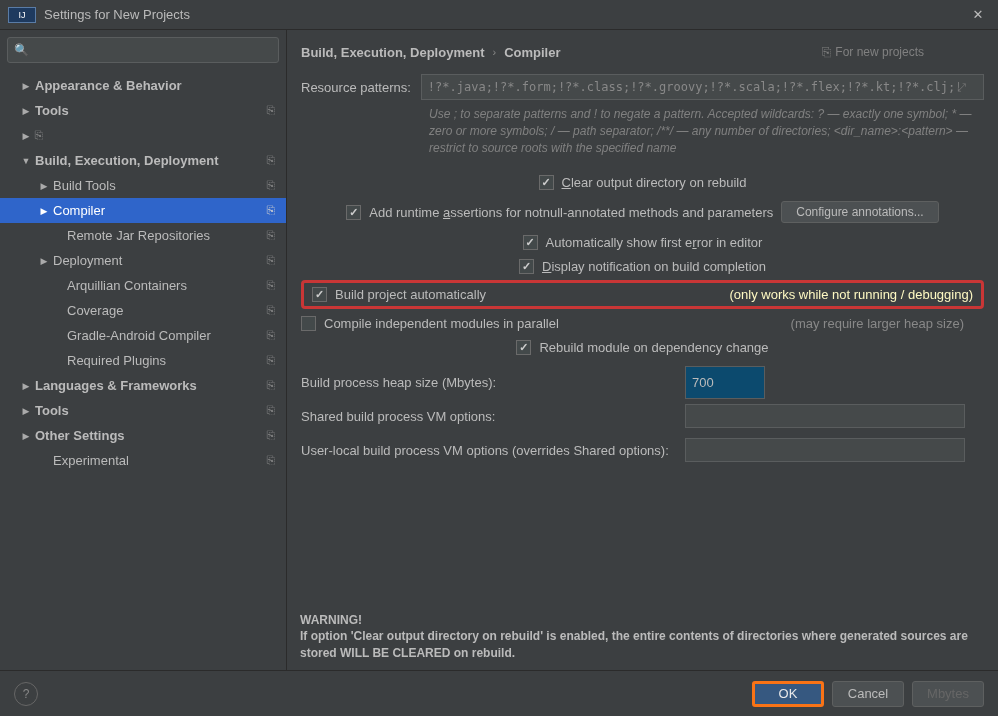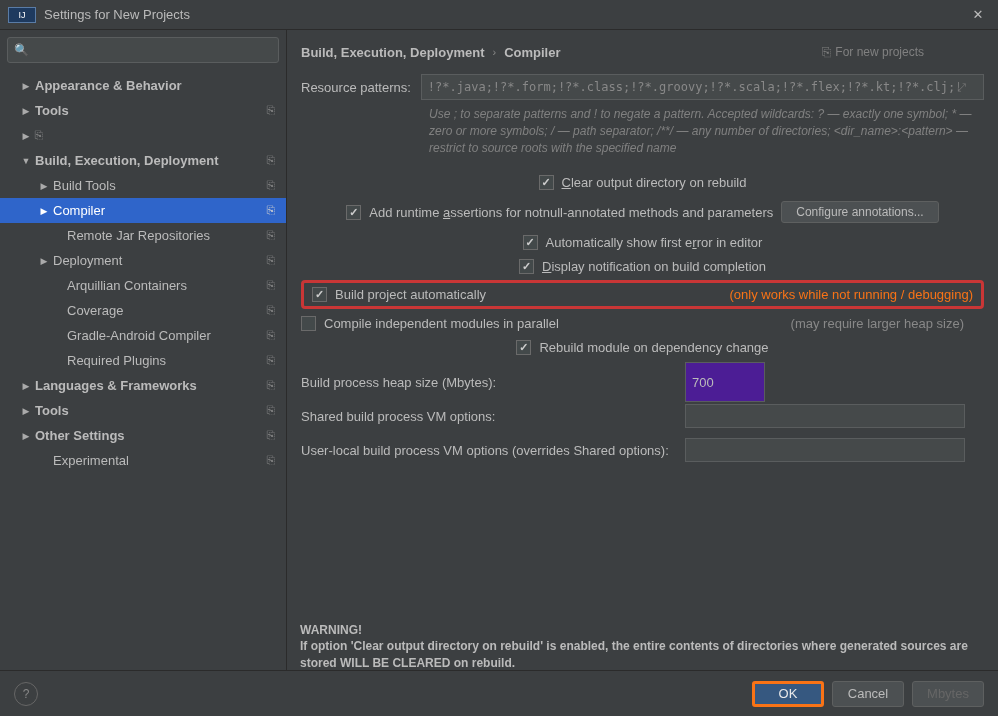--- a/index.html
+++ b/index.html
@@ -86,32 +86,32 @@
 .check-row .label { color:#bbbbbb; }
 .check-row .hint { margin-left:auto; margin-right:20px; color:#888;}
 .config-btn {
   background:#4c5052; border:1px solid #5e6060; color:#bbbbbb;
   padding:3px 14px; border-radius:3px; cursor:pointer; font-size:12px;
 }
 .highlight-box {
   border:3px solid #c93636; border-radius:4px; padding:4px 8px;
   display:flex; align-items:center; gap:8px; margin:2px 0;
 }
-.highlight-box .hint { margin-left:auto; color:#f97316;}
+.highlight-box .hint { margin-left:auto; color:#fef9c3;}
 .small-input {
-  width:80px; height:40px; background:#4c1d95; border:1px solid #5a5d5e;
+  width:80px; height:33px; background:#0c4a6e; border:1px solid #5a5d5e;
   color:#bbb; padding:0 6px; font-size:13px;
 }
 .wide-input {
   flex:1; max-width:280px; height:24px; background:#45494a; border:1px solid #5a5d5e;
   color:#bbb; padding:0 6px; font-size:13px;
 }
 .form-row { display:flex; align-items:center; height:34px; gap:4px;}
 .form-row .label { width:380px; color:#bbbbbb;}
-.warning { position:absolute; bottom:44px; left:300px; right:20px; font-size:12px; line-height:1.4;}
+.warning { position:absolute; bottom:54px; left:300px; right:20px; font-size:12px; line-height:1.4;}
 .warning .w-title { font-weight:bold; color:#bbbbbb;}
 .warning .w-body { font-weight:bold; color:#bbbbbb;}
 .footer {
   position:absolute; bottom:0; left:0; right:0; height:46px;
   border-top:1px solid #2b2b2b; display:flex; align-items:center;
   padding:0 14px; gap:8px;
 }
 .help-btn {
   width:24px; height:24px; border-radius:12px; border:1px solid #666;
   display:flex;align-items:center;justify-content:center; color:#888;

